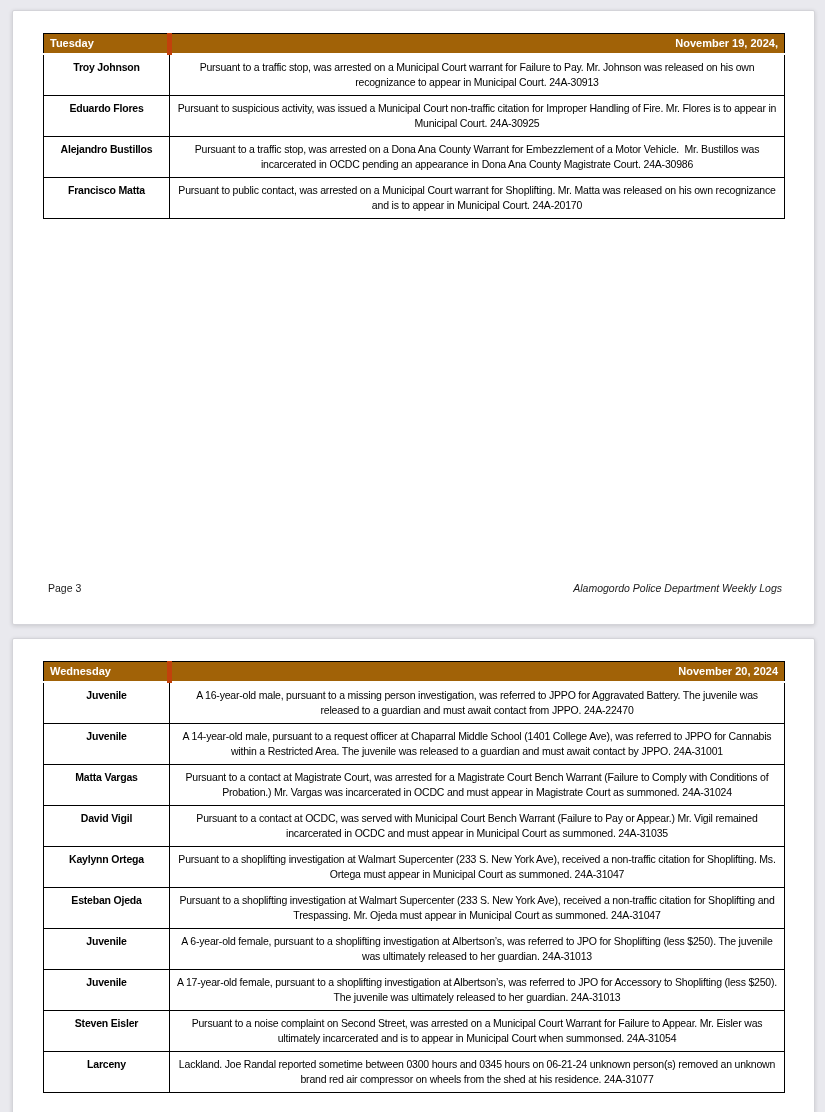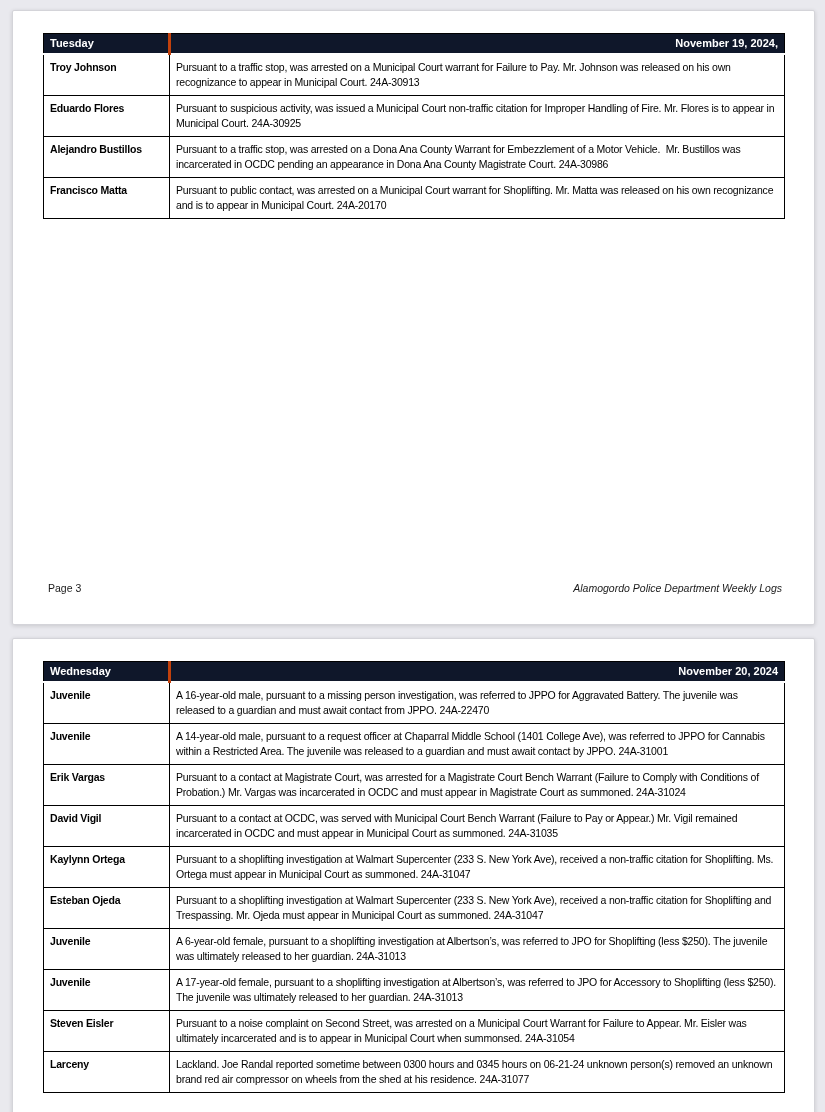--- a/index.html
+++ b/index.html
@@ -32,36 +32,37 @@
   }
   col.c1 { width: 126px; }
   col.c2 { width: 615px; }
 
   .log-table th, .log-table td {
     border: 1px solid #000;
     vertical-align: top;
     text-align: left;
   }
   .log-table th {
-    background: #0f172a;
+    background: #a16207;
     color: #ffffff;
     font-size: 11px;
     font-weight: bold;
     padding: 3px 6px;
     height: 13px;
     border-bottom: 2px solid #ffffff; 
   }
   th.day-cell  { border-right: 1px solid #6e6e6e; }
-  th.date-cell { text-align: right; border-left: 3px solid #c2410c; }
+  th.date-cell { text-align: right; border-left: 5px solid #c2410c; }
 
   .log-table td {
     font-size: 10.5px;
     letter-spacing: -0.2px;
     line-height: 15px;
     padding: 5px 6px;
+    text-align: center;
   }
   td.name-cell { font-weight: bold; }
   td.desc-cell { white-space: pre-wrap; }
 
   .page-footer {
     position: absolute;
     left: 35px; right: 32px; top: 571px;
     display: flex;
     justify-content: space-between;
     align-items: center;
@@ -121,21 +122,21 @@
       </tr>
       <tr>
         <td class="name-cell">Juvenile</td>
         <td class="desc-cell">A 16-year-old male, pursuant to a missing person investigation, was referred to JPPO for Aggravated Battery. The juvenile was released to a guardian and must await contact from JPPO. 24A-22470</td>
       </tr>
       <tr>
         <td class="name-cell">Juvenile</td>
         <td class="desc-cell">A 14-year-old male, pursuant to a request officer at Chaparral Middle School (1401 College Ave), was referred to JPPO for Cannabis within a Restricted Area. The juvenile was released to a guardian and must await contact by JPPO. 24A-31001</td>
       </tr>
       <tr>
-        <td class="name-cell">Erik Vargas</td>
+        <td class="name-cell">Matta Vargas</td>
         <td class="desc-cell">Pursuant to a contact at Magistrate Court, was arrested for a Magistrate Court Bench Warrant (Failure to Comply with Conditions of Probation.) Mr. Vargas was incarcerated in OCDC and must appear in Magistrate Court as summoned. 24A-31024</td>
       </tr>
       <tr>
         <td class="name-cell">David Vigil</td>
         <td class="desc-cell">Pursuant to a contact at OCDC, was served with Municipal Court Bench Warrant (Failure to Pay or Appear.) Mr. Vigil remained incarcerated in OCDC and must appear in Municipal Court as summoned. 24A-31035</td>
       </tr>
       <tr>
         <td class="name-cell">Kaylynn Ortega</td>
         <td class="desc-cell">Pursuant to a shoplifting investigation at Walmart Supercenter (233 S. New York Ave), received a non-traffic citation for Shoplifting. Ms. Ortega must appear in Municipal Court as summoned. 24A-31047</td>
       </tr>

